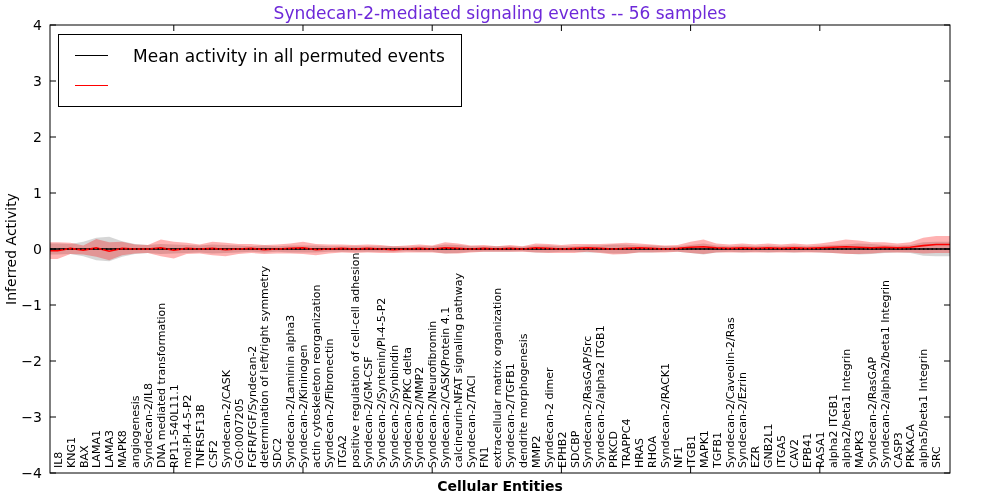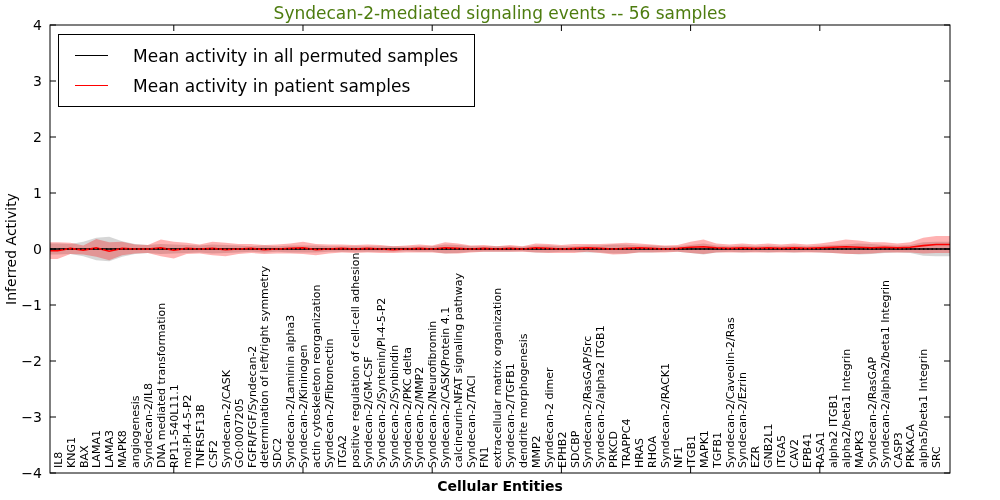--- a/index.html
+++ b/index.html
@@ -1,19 +1,19 @@
 <!DOCTYPE html>
 <html><head>
 <meta charset="utf-8">
 <style>
   html,body{margin:0;padding:0;background:#fff;}
   .fig{position:relative;width:1000px;height:500px;background:#ffffff;
        font-family:"DejaVu Sans","Liberation Sans",sans-serif;overflow:hidden;}
   .title{position:absolute;left:0;top:3px;width:1000px;text-align:center;
-         font-size:17px;color:#4d7c0f;z-index:3;}
+         font-size:17px;color:#6d28d9;z-index:3;}
   svg.canvas{position:absolute;left:0;top:0;z-index:1;
              font-family:"DejaVu Sans","Liberation Sans",sans-serif;}
   .legend{position:absolute;left:58px;top:34px;z-index:2;background:#ffffff;
           border:1.6px solid #000;padding:7px 16px 7px 16px;display:flex;
           flex-direction:column;gap:3px;}
   .legend-row{display:flex;align-items:center;height:27px;}
   .legend-swatch{width:33px;height:0;border-top:1.7px solid #000;margin-right:25px;flex:0 0 auto;}
   .legend-label{font-size:17px;color:#000;white-space:nowrap;}
   .ylabel{position:absolute;left:-88px;top:240px;width:200px;height:18px;
           text-align:center;font-size:14px;color:#000;transform:rotate(-90deg);z-index:3;}
@@ -140,24 +140,23 @@
       <line x1="561.4029411764707" y1="467" x2="561.4029411764707" y2="473" stroke="#000" stroke-width="1"></line>
       <line x1="690.6088235294118" y1="25" x2="690.6088235294118" y2="31" stroke="#000" stroke-width="1"></line>
       <line x1="690.6088235294118" y1="467" x2="690.6088235294118" y2="473" stroke="#000" stroke-width="1"></line>
       <line x1="819.814705882353" y1="25" x2="819.814705882353" y2="31" stroke="#000" stroke-width="1"></line>
       <line x1="819.814705882353" y1="467" x2="819.814705882353" y2="473" stroke="#000" stroke-width="1"></line>
     </svg>
 
   <div class="legend">
     <div class="legend-row">
       <div class="legend-swatch" style="border-top-color: rgb(0, 0, 0);"></div>
-      <div class="legend-label">Mean activity in all permuted samples</div>
+      <div class="legend-label">Mean activity in all permuted events</div>
     </div>
     <div class="legend-row">
       <div class="legend-swatch" style="border-top-color: rgb(255, 0, 0);"></div>
-      <div class="legend-label">Mean activity in patient samples</div>
     </div>
   </div>
 
   <div class="ylabel">Inferred Activity</div>
   <div class="xlabel">Cellular Entities</div>
 
 </div>
 
 </body></html>

